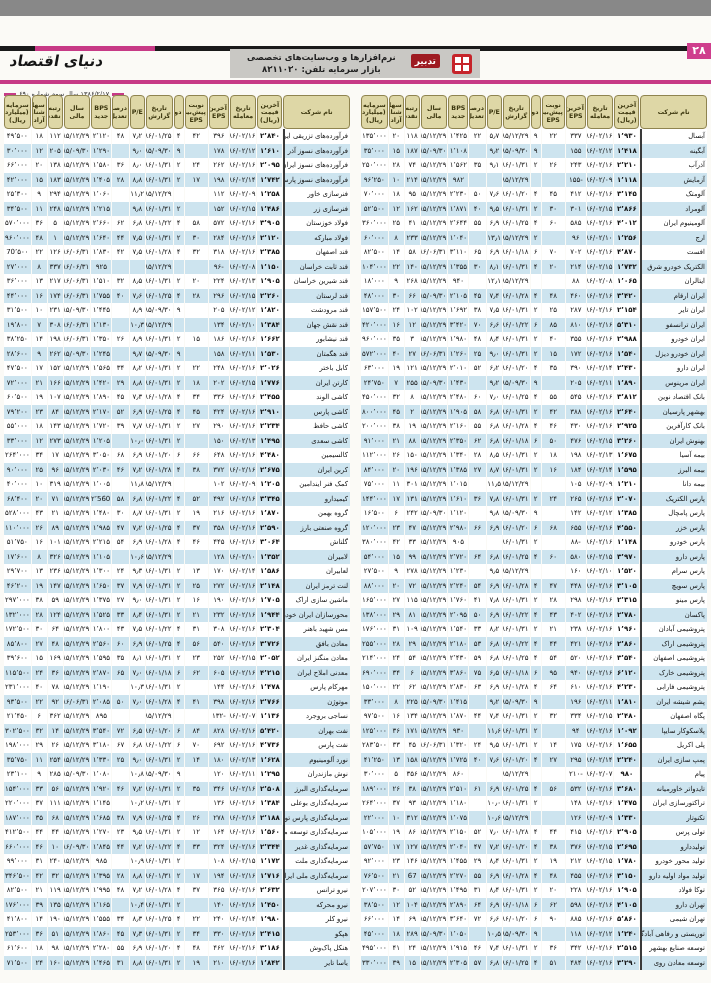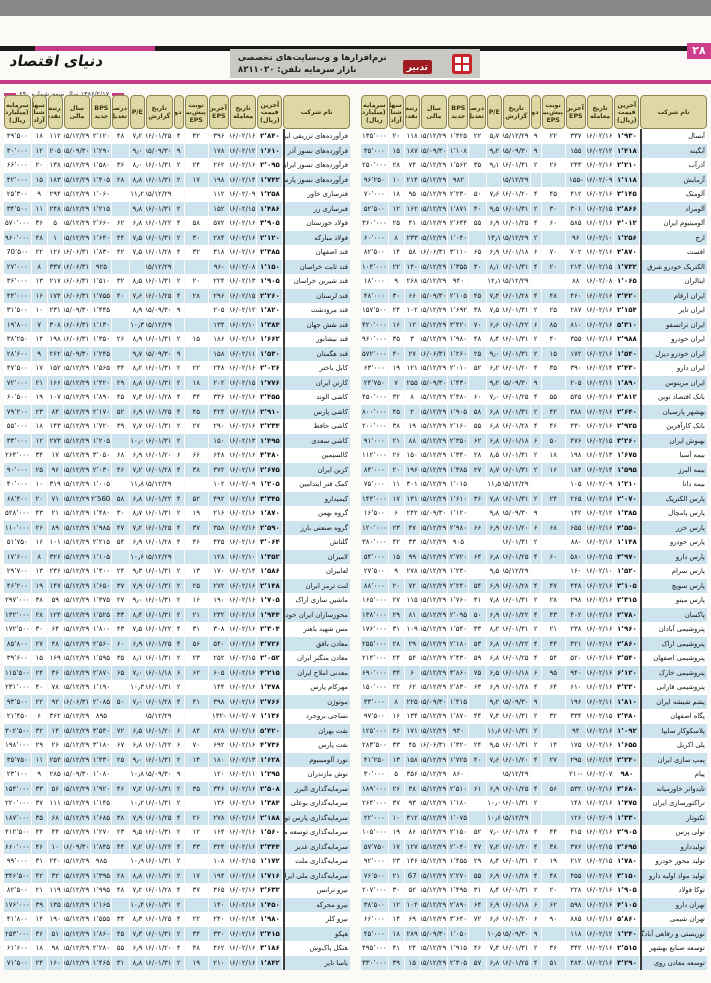--- a/index.html
+++ b/index.html
@@ -15,22 +15,22 @@
   .title-rule{position:absolute;top:64px;left:0;right:0;height:4px;background:#c73a86;}
   
   .nameplate{position:absolute;top:36px;left:10px;font-size:15px;font-weight:bold;color:#151515;
              transform:skewX(-10deg);letter-spacing:-1px;}
   .dateline{position:absolute;top:74px;left:4px;display:flex;align-items:center;gap:3px;
             font-size:6.5px;color:#333;}
   .dateline .dash{width:12px;height:3px;background:#c73a86;display:inline-block;}
   
   .adbox{position:absolute;top:33px;left:230px;width:250px;height:29px;background:#c9c8c4;
          display:flex;align-items:center;justify-content:flex-start;gap:6px;padding:0 8px;box-sizing:border-box;}
-  .adtext{flex:1;text-align:left;font-size:8.5px;font-weight:bold;color:#222;line-height:1.3;}
-  .adlogo{display:flex;align-items:flex-end;gap:20px;direction:ltr;}
+  .adtext{flex:1;text-align:center;font-size:8.5px;font-weight:bold;color:#222;line-height:1.3;}
+  .adlogo{display:flex;align-items:flex-start;gap:12px;direction:ltr;}
   .adlogo .grid{width:20px;height:20px;background:#c6242a;border-radius:3px;position:relative;}
   .adlogo .grid::before{content:"";position:absolute;inset:3px;
         background:
           linear-gradient(#c6242a,#c6242a) ,#fff;
         background-size:2px 100%,100% 100%;background-position:center;background-repeat:no-repeat;}
   .adlogo .grid::after{content:"";position:absolute;inset:3px;
         background:linear-gradient(90deg,transparent 6px,#c6242a 6px,#c6242a 8px,transparent 8px),
                    linear-gradient(transparent 6px,#c6242a 6px,#c6242a 8px,transparent 8px);}
   .adlogo .brand{background:#9e1b21;color:#fff;font-size:9px;font-weight:bold;padding:2px 4px;border-radius:2px;}
   

